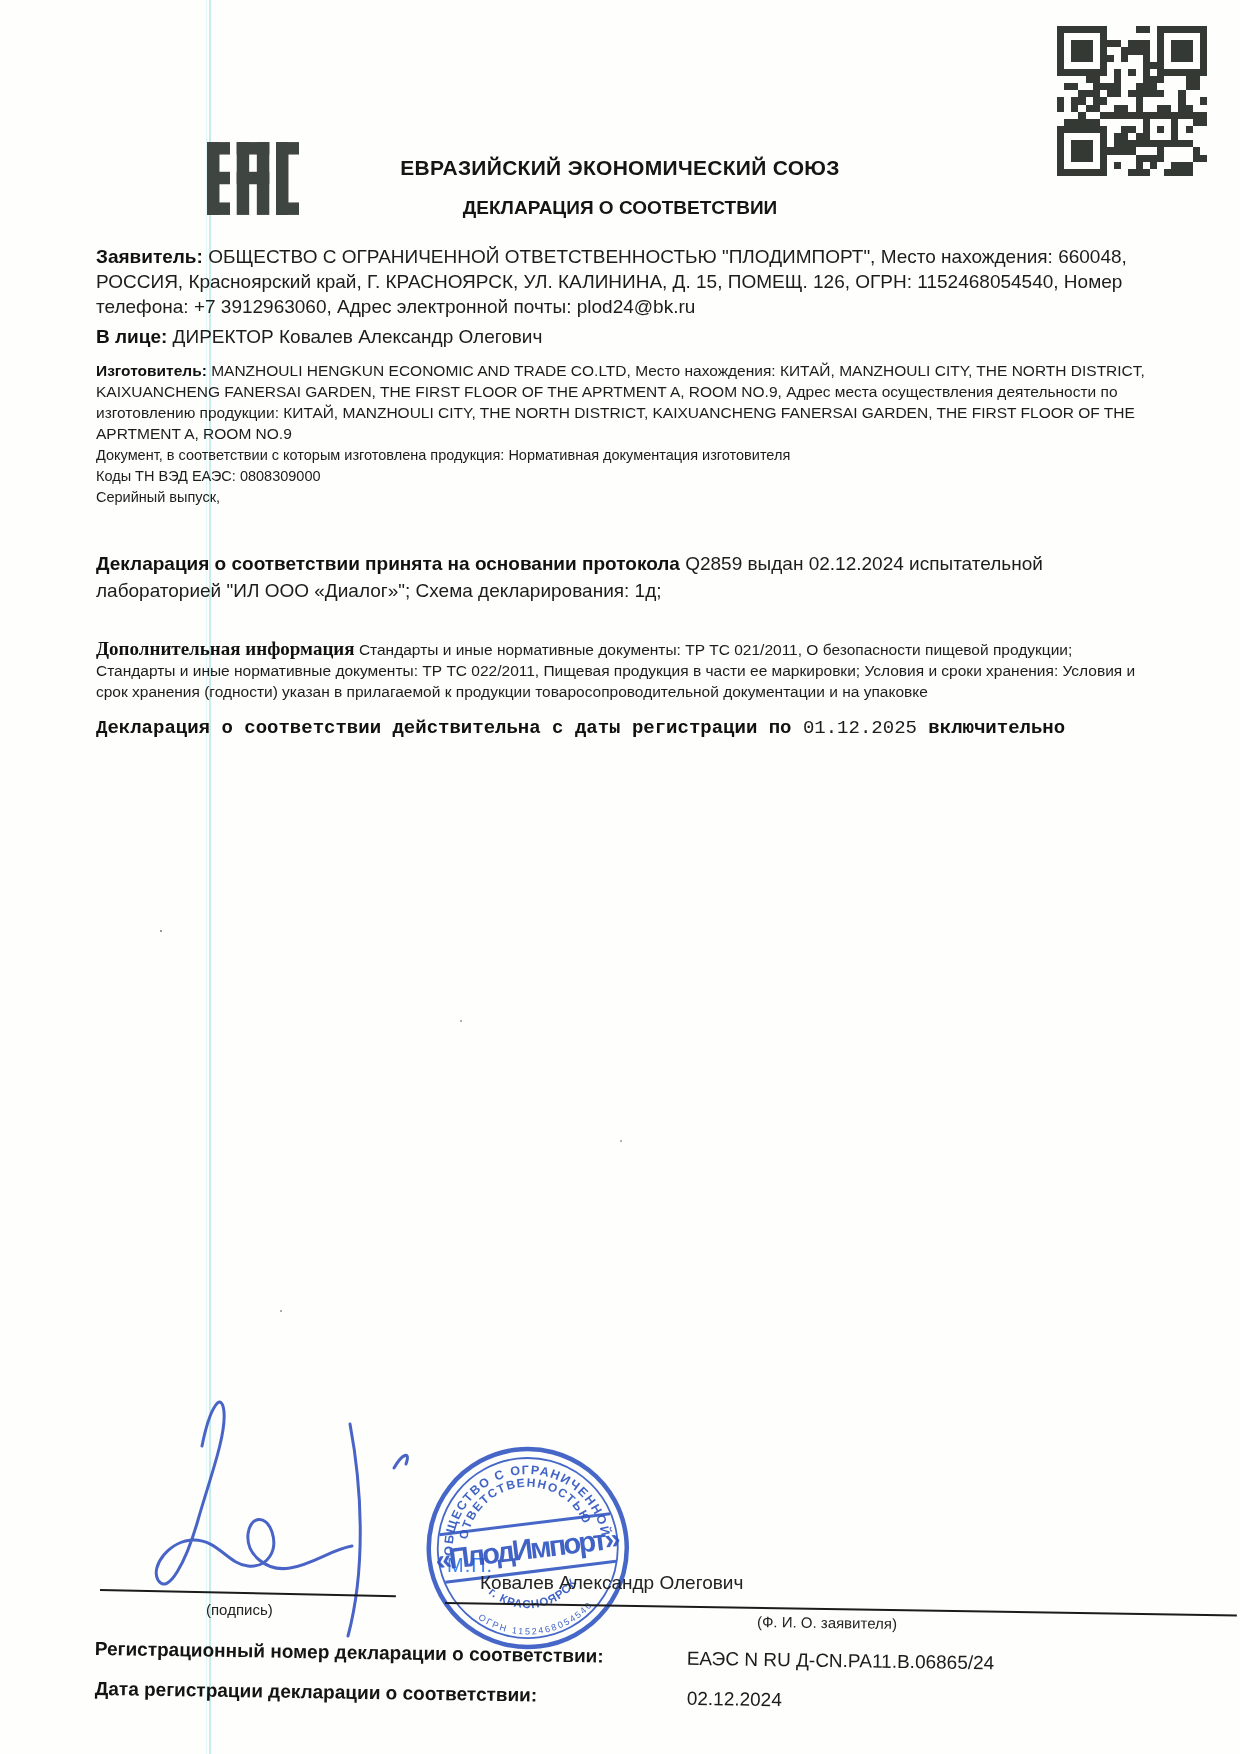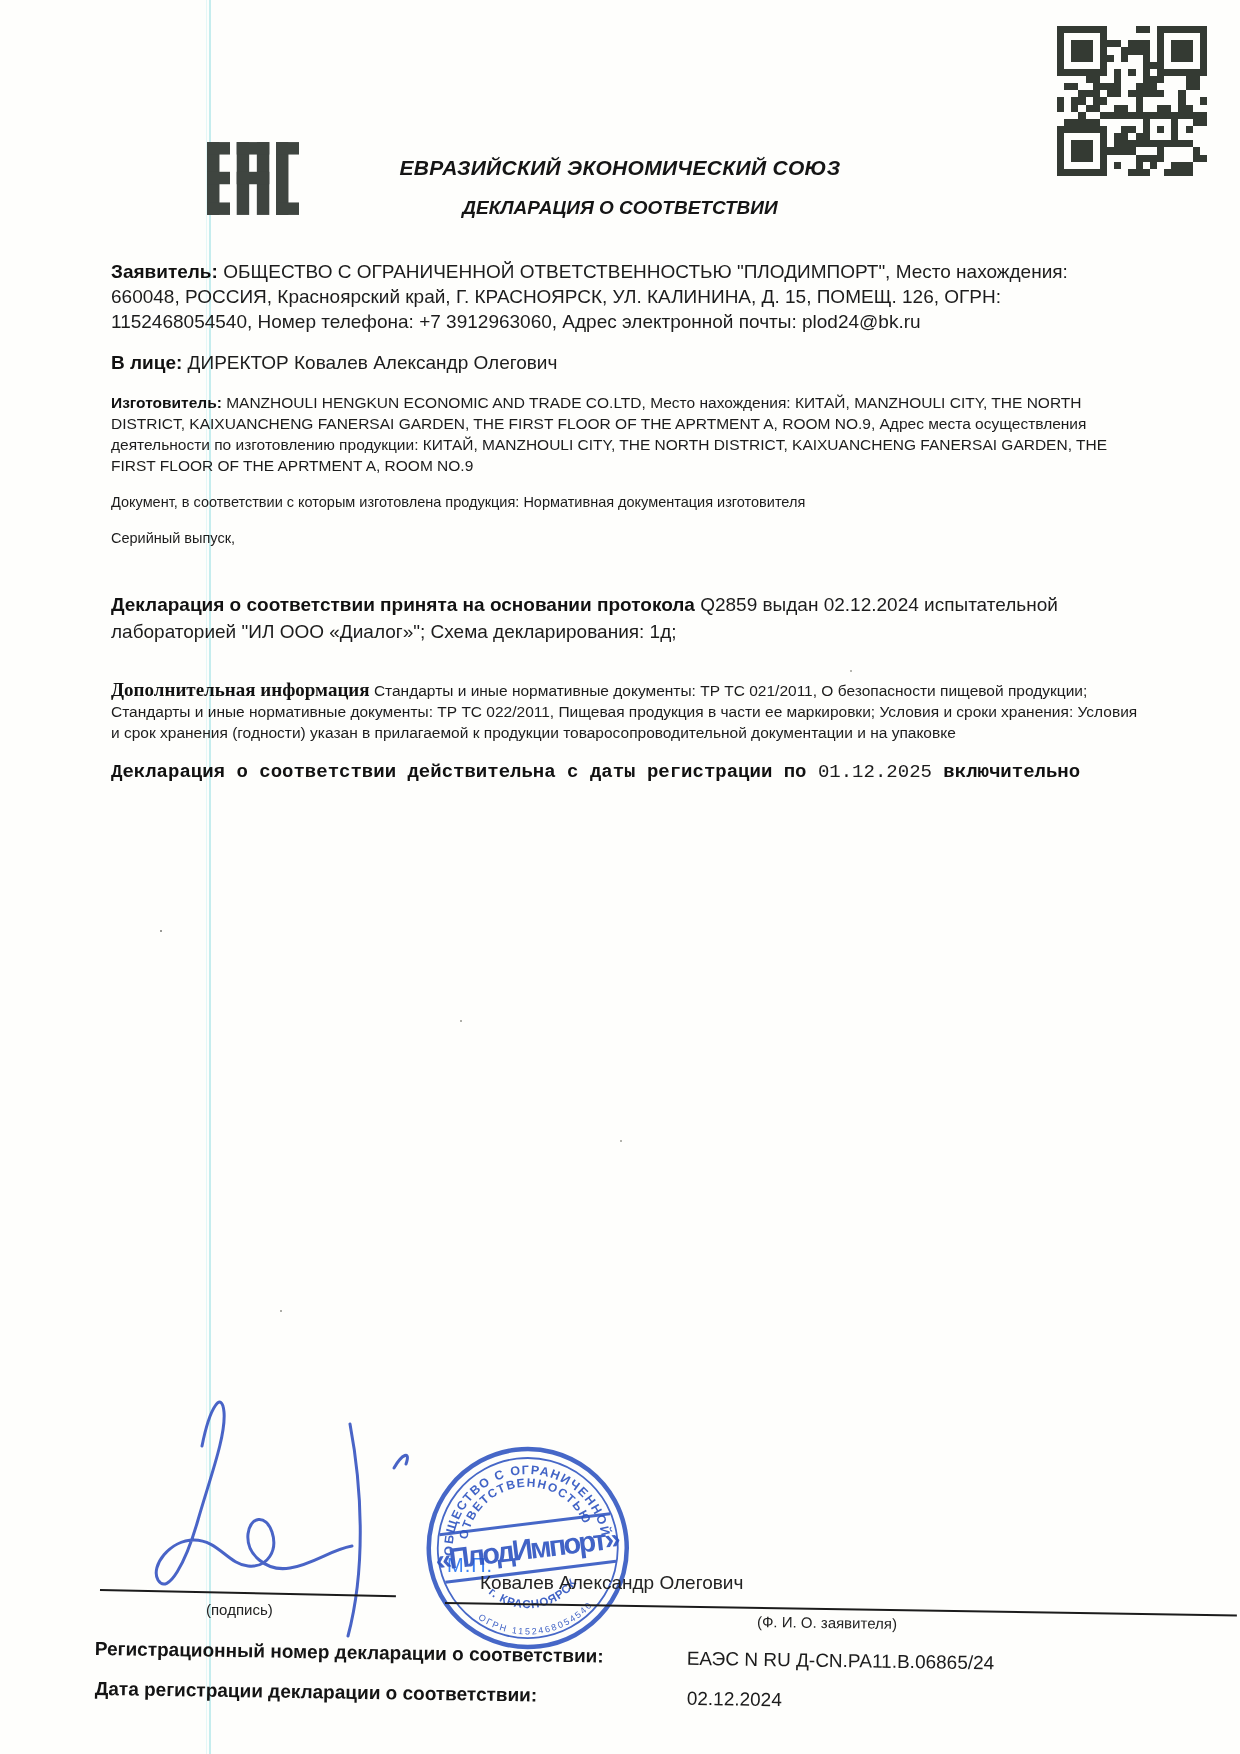--- a/index.html
+++ b/index.html
@@ -5,27 +5,27 @@
   html,body{margin:0;padding:0;background:#ffffff;}
   .page{position:relative;width:1240px;height:1754px;background:#fefefc;overflow:hidden;
         font-family:"Liberation Sans", sans-serif;color:#1c1c1c;}
   
   .scanline{position:absolute;left:209px;top:0;width:2px;height:1754px;background:rgba(150,222,226,.55);}
   .scanline2{position:absolute;left:206px;top:0;width:1px;height:1754px;background:rgba(180,235,238,.35);}
   .noise{position:absolute;left:160px;top:930px;width:2px;height:2px;background:#9a9a96;
          box-shadow:300px 90px 0 #b0b0aa, 120px 380px 0 #adada8, 460px 210px 0 #b4b4ae, 690px -260px 0 #b7b7b1;}
   
   .eac{position:absolute;left:207px;top:142px;}
-  .titles{position:absolute;left:0;top:156px;width:1240px;text-align:center;font-style:italic;}
+  .titles{position:absolute;left:0;top:156px;width:1240px;text-align:center;}
   .t1{font-size:21px;font-weight:bold;letter-spacing:.3px;color:#151515;}
   .t2{font-size:19px;font-weight:bold;margin-top:17px;color:#151515;}
   .qr{position:absolute;left:1057px;top:26px;width:150px;height:150px;}
   
   .content{position:absolute;left:95px;top:243px;width:1062px;}
-  .content p{margin:16px;}
+  .content p{margin:1px;}
   .para{font-size:19px;line-height:25px;}
   .person{margin-top:5px !important;font-size:19px;line-height:26px;}
   .declares{margin-top:10px;}
   .prod{font-size:16px;line-height:22px;margin-bottom:2px !important;}
   .prod b{font-size:19px;}
   .sm{font-size:15.5px;line-height:21px;}
   .xs{font-size:14.5px;line-height:20px;}
   .gap{margin-left:12px;}
   .gap2{margin-left:8px;}
   .compliance{margin-top:42px !important;font-size:19px;line-height:27px;}
@@ -328,20 +328,21 @@
 
   <div class="content">
 
     <p class="para"><b>Заявитель:</b><span> ОБЩЕСТВО С ОГРАНИЧЕННОЙ ОТВЕТСТВЕННОСТЬЮ "ПЛОДИМПОРТ", Место нахождения: 660048, РОССИЯ,  Красноярский край, Г. КРАСНОЯРСК, УЛ. КАЛИНИНА, Д. 15, ПОМЕЩ. 126, ОГРН: 1152468054540, Номер телефона: +7 3912963060, Адрес электронной почты: plod24@bk.ru</span></p>
 
     <p class="person"><b>В лице:</b><span> ДИРЕКТОР Ковалев Александр Олегович</span></p>
 
     <div class="declares">
       <p class="sm"><b>Изготовитель:</b><span> MANZHOULI HENGKUN ECONOMIC AND TRADE CO.LTD, Место нахождения: КИТАЙ, MANZHOULI CITY, THE NORTH DISTRICT, KAIXUANCHENG FANERSAI GARDEN, THE FIRST FLOOR OF THE APRTMENT A, ROOM NO.9, Адрес места осуществления деятельности по изготовлению продукции: КИТАЙ, MANZHOULI CITY, THE NORTH DISTRICT, KAIXUANCHENG FANERSAI GARDEN, THE FIRST FLOOR OF THE APRTMENT A, ROOM NO.9</span></p>
       <p class="xs">Документ, в соответствии с которым изготовлена продукция: Нормативная документация изготовителя</p>
+      <p class="xs">Коды ТН ВЭД ЕАЭС: 0808309000</p>
       <p class="xs">Серийный выпуск,</p>
     </div>
 
 
     <p class="basis"><b>Декларация о соответствии принята на основании протокола</b><span> Q2859 выдан 02.12.2024 испытательной лабораторией "ИЛ ООО «Диалог»"; Схема декларирования: 1д;</span></p>
 
     <p class="additional"><b>Дополнительная информация</b><span> Стандарты и иные нормативные документы: ТР ТС 021/2011, О безопасности пищевой продукции; Стандарты и иные нормативные документы: ТР ТС 022/2011, Пищевая продукция в части ее маркировки; Условия и сроки хранения: Условия и срок хранения (годности) указан в прилагаемой к продукции товаросопроводительной документации и на упаковке</span></p>
 
     <p class="validity"><b>Декларация о соответствии действительна с даты регистрации по</b><span> 01.12.2025 </span><b>включительно</b></p>
   </div>

